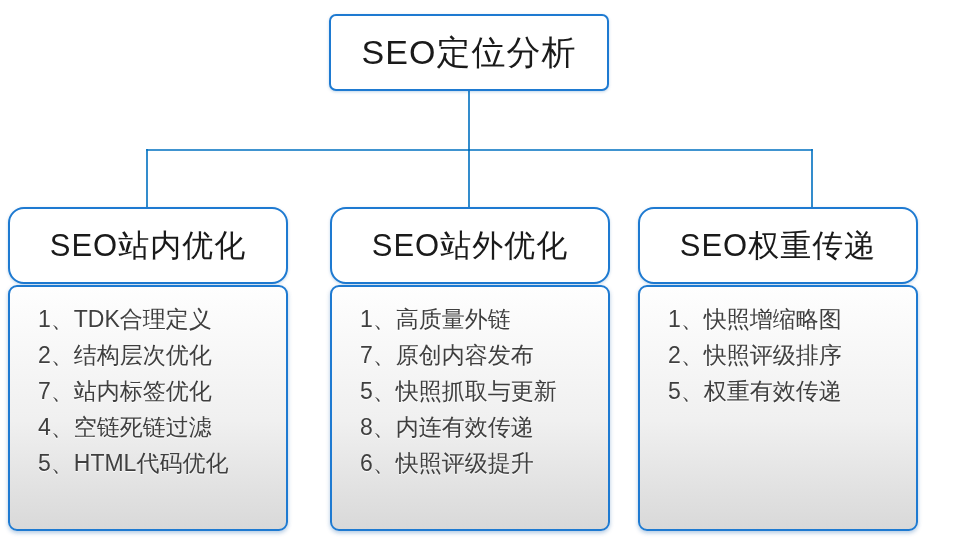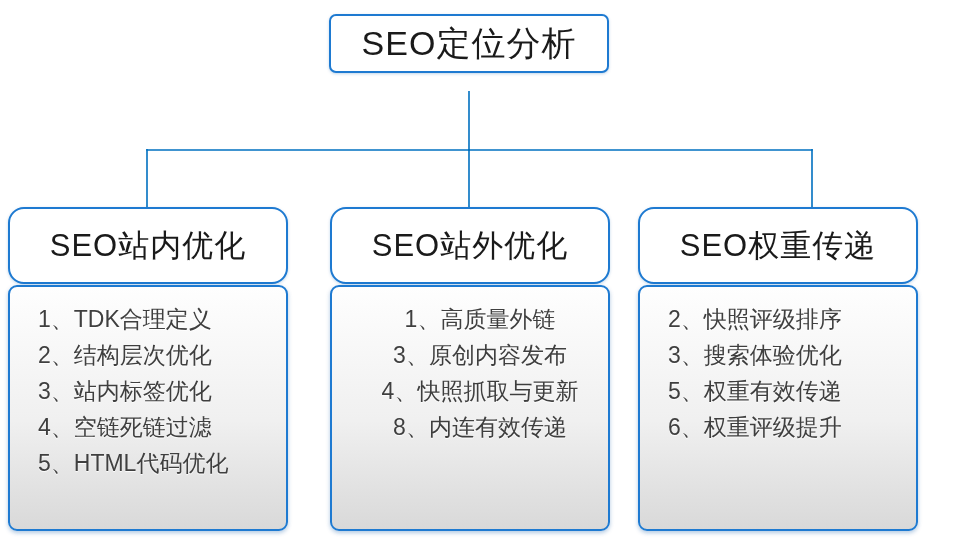--- a/index.html
+++ b/index.html
@@ -26,42 +26,42 @@
   .connector-line{stroke:var(--connector);stroke-width:1.6;}
   .node{
     position:absolute;
     background:#ffffff;
     border:2px solid var(--border);
     display:flex;align-items:center;justify-content:center;
     color:var(--header-text);
     box-shadow:0 1px 3px rgba(0,90,170,0.25);
   }
   .top-box{
-    left:329px;top:14px;width:280px;height:59px;
+    left:329px;top:14px;width:280px;height:77px;
     border-radius:7px;
     font-size:34px;
     letter-spacing:1px;
   }
   .col-header{
     top:207px;width:280px;height:77px;
     border-radius:16px;
     font-size:31px;
     letter-spacing:1px;
   }
   .col-list{
     position:absolute;
     top:285px;width:280px;height:246px;
     border:2px solid var(--border);
     border-radius:9px;
     background:linear-gradient(to bottom, var(--grad-top) 0%, #F0F0F0 55%, var(--grad-bottom) 100%);
     box-shadow:0 2px 4px rgba(0,80,160,0.3);
     padding:14px 8px 12px 28px;
   }
   .col-1{left:8px;}
-  .col-2{left:330px;text-align:center;}
+  .col-2{left:330px;}
   .col-3{left:638px;}
   .list-item{
     font-size:23px;
     line-height:36px;
     color:var(--item-text);
     text-shadow:0 1px 1px rgba(255,255,255,0.95);
     white-space:nowrap;
   }
 </style>
 </head>
@@ -80,38 +80,38 @@
   <div class="node top-box">
     <span>SEO定位分析</span>
   </div>
 
   <div class="node col-header col-1">
     <span>SEO站内优化</span>
   </div>
   <div class="col-list col-1">
     <div class="list-item">1、TDK合理定义</div>
     <div class="list-item">2、结构层次优化</div>
-    <div class="list-item">3、站内标签优化</div>
+    <div class="list-item">7、站内标签优化</div>
     <div class="list-item">4、空链死链过滤</div>
     <div class="list-item">5、HTML代码优化</div>
   </div>
 
   <div class="node col-header col-2">
     <span>SEO站外优化</span>
   </div>
   <div class="col-list col-2">
     <div class="list-item">1、高质量外链</div>
-    <div class="list-item">3、原创内容发布</div>
-    <div class="list-item">4、快照抓取与更新</div>
+    <div class="list-item">7、原创内容发布</div>
+    <div class="list-item">5、快照抓取与更新</div>
     <div class="list-item">8、内连有效传递</div>
+    <div class="list-item">6、快照评级提升</div>
   </div>
 
   <div class="node col-header col-3">
     <span>SEO权重传递</span>
   </div>
   <div class="col-list col-3">
+    <div class="list-item">1、快照增缩略图</div>
     <div class="list-item">2、快照评级排序</div>
-    <div class="list-item">3、搜索体验优化</div>
     <div class="list-item">5、权重有效传递</div>
-    <div class="list-item">6、权重评级提升</div>
   </div>
 
 </div>
 
 </body></html>

